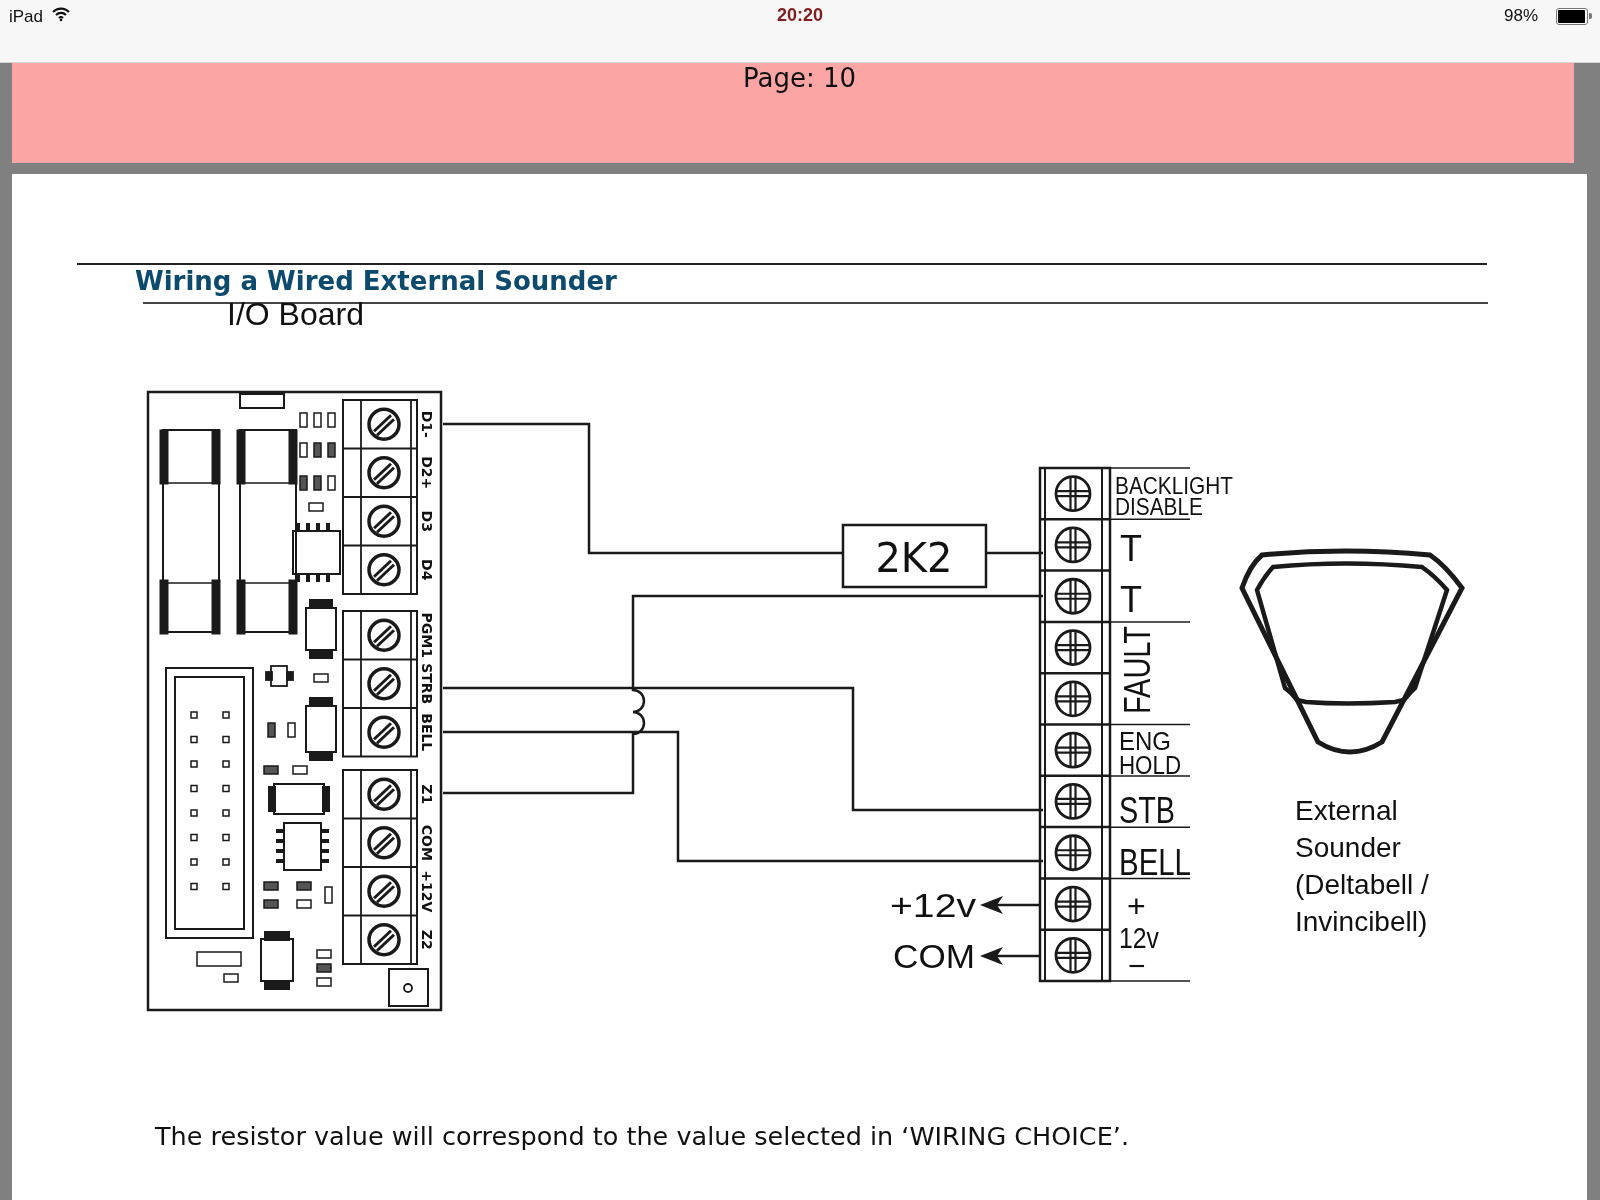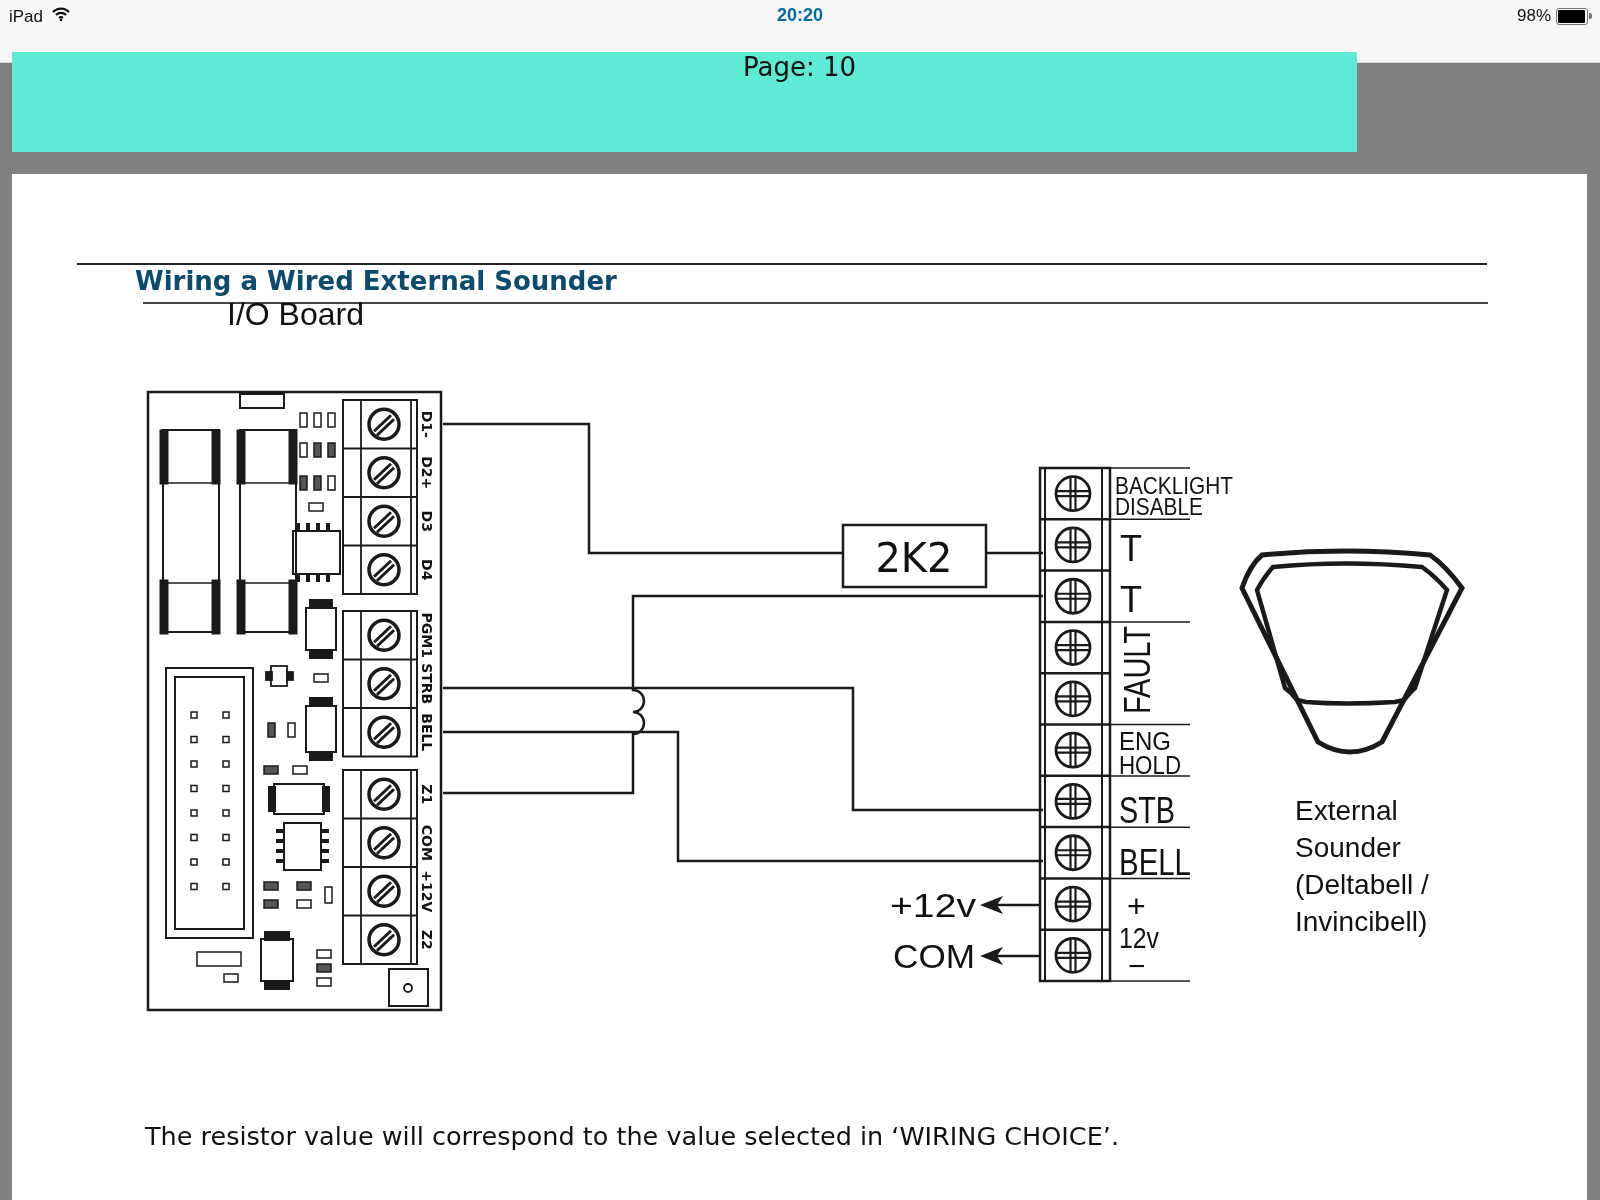--- a/index.html
+++ b/index.html
@@ -1,39 +1,39 @@
 <!DOCTYPE html>
 <html><head>
 <meta charset="utf-8">
 <style>
   html, body { margin:0; padding:0; }
   body { width:1600px; height:1200px; position:relative; overflow:hidden; background:#808080; font-family:"DejaVu Sans", sans-serif; }
   .statusbar { position:absolute; left:0; top:0; width:1600px; height:62px; background:#f7f7f7; border-bottom:1px solid #d6d6d6; }
   .sb-left { position:absolute; left:9px; top:6px; font-size:17px; color:#111; display:flex; align-items:center; gap:8px; font-family:"Liberation Sans", sans-serif; }
-  .sb-center { position:absolute; left:0; width:1600px; top:5px; text-align:center; font-size:18px; font-weight:bold; color:#0369a1; font-family:"Liberation Sans", sans-serif; }
+  .sb-center { position:absolute; left:0; width:1600px; top:5px; text-align:center; font-size:18px; font-weight:bold; color:#7f1d1d; font-family:"Liberation Sans", sans-serif; }
   .sb-url { position:absolute; left:0; width:1600px; top:33px; text-align:center; font-size:17px; color:#222; font-family:"Liberation Sans", sans-serif; }
-  .sb-right { position:absolute; right:12px; top:6px; font-size:17px; color:#111; display:flex; align-items:center; gap:5px; font-family:"Liberation Sans", sans-serif; }
+  .sb-right { position:absolute; right:12px; top:6px; font-size:17px; color:#111; display:flex; align-items:center; gap:18px; font-family:"Liberation Sans", sans-serif; }
   .battery { width:28px; height:13px; border:1.5px solid #777; border-radius:3px; padding:1px; position:relative; }
   .battery .fill { background:#000; height:100%; border-radius:1px; }
   .battery::after { content:""; position:absolute; right:-5px; top:4px; width:3px; height:6px; background:#777; border-radius:0 2px 2px 0; }
 
-  .page1 { position:absolute; left:12px; top:52px; width:1345px; height:100px; background:#5eead4; }
+  .page1 { position:absolute; left:12px; top:63px; width:1562px; height:100px; background:#fca5a5; }
   .page-num { position:absolute; left:0; width:1575px; top:0px; text-align:center; font-size:26px; color:#111; }
   .page2 { position:absolute; left:12px; top:174px; width:1575px; height:1030px; background:#fff; }
 
   .doc-header { position:absolute; left:0; width:1575px; top:56px; text-align:center; font-size:26px; color:#111; }
   .rule1 { position:absolute; left:65px; top:89px; width:1410px; height:2px; background:#222; }
   .section-title { position:absolute; left:123px; top:92px; font-size:26px; font-weight:bold; color:#0c4a6e; }
   .rule2 { position:absolute; left:131px; top:128px; width:1345px; height:2px; background:#444; }
   .io-board-label { position:absolute; left:215px; top:122px; font-size:32px; color:#111; font-family:"Liberation Sans", sans-serif; }
 
   svg.diagram { position:absolute; left:0; top:0; }
   .para { position:absolute; left:133px; font-size:25.5px; color:#111; line-height:33px; width:1330px; }
   .p1 { top:842px; }
-  .p2 { top:946px; }
+  .p2 { top:946px;margin-left:10px; }
 </style>
 </head>
 <body>
 
 <div class="statusbar">
   <div class="sb-left">
     <span>iPad</span>
     <span>
       <svg width="20" height="16" viewBox="0 0 20 16">
         <path d="M2 6 A11 11 0 0 1 18 6" stroke="#111" stroke-width="2.2" fill="none"></path>

